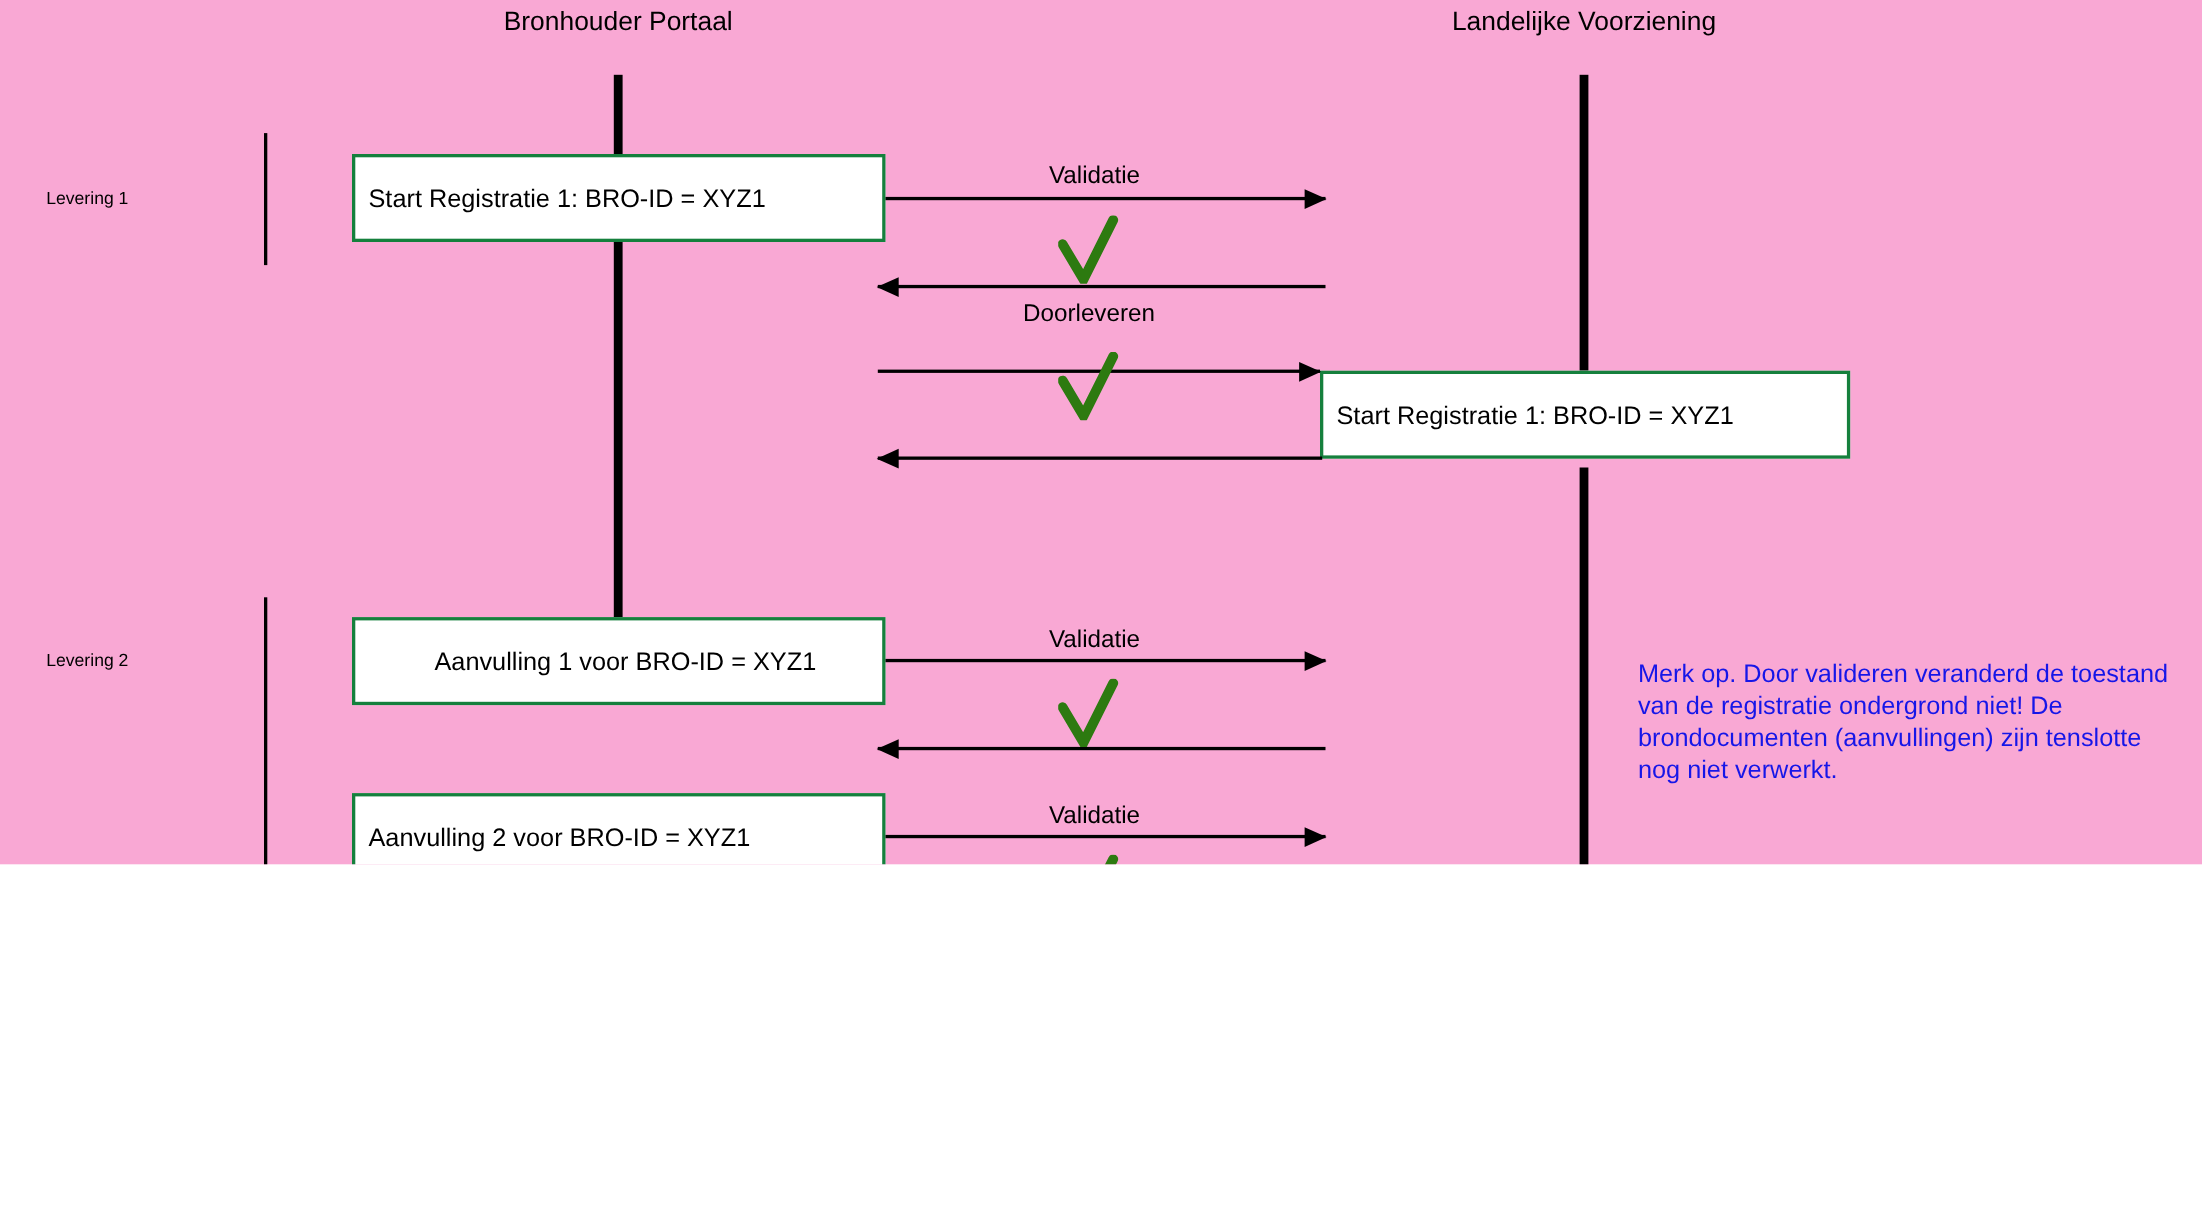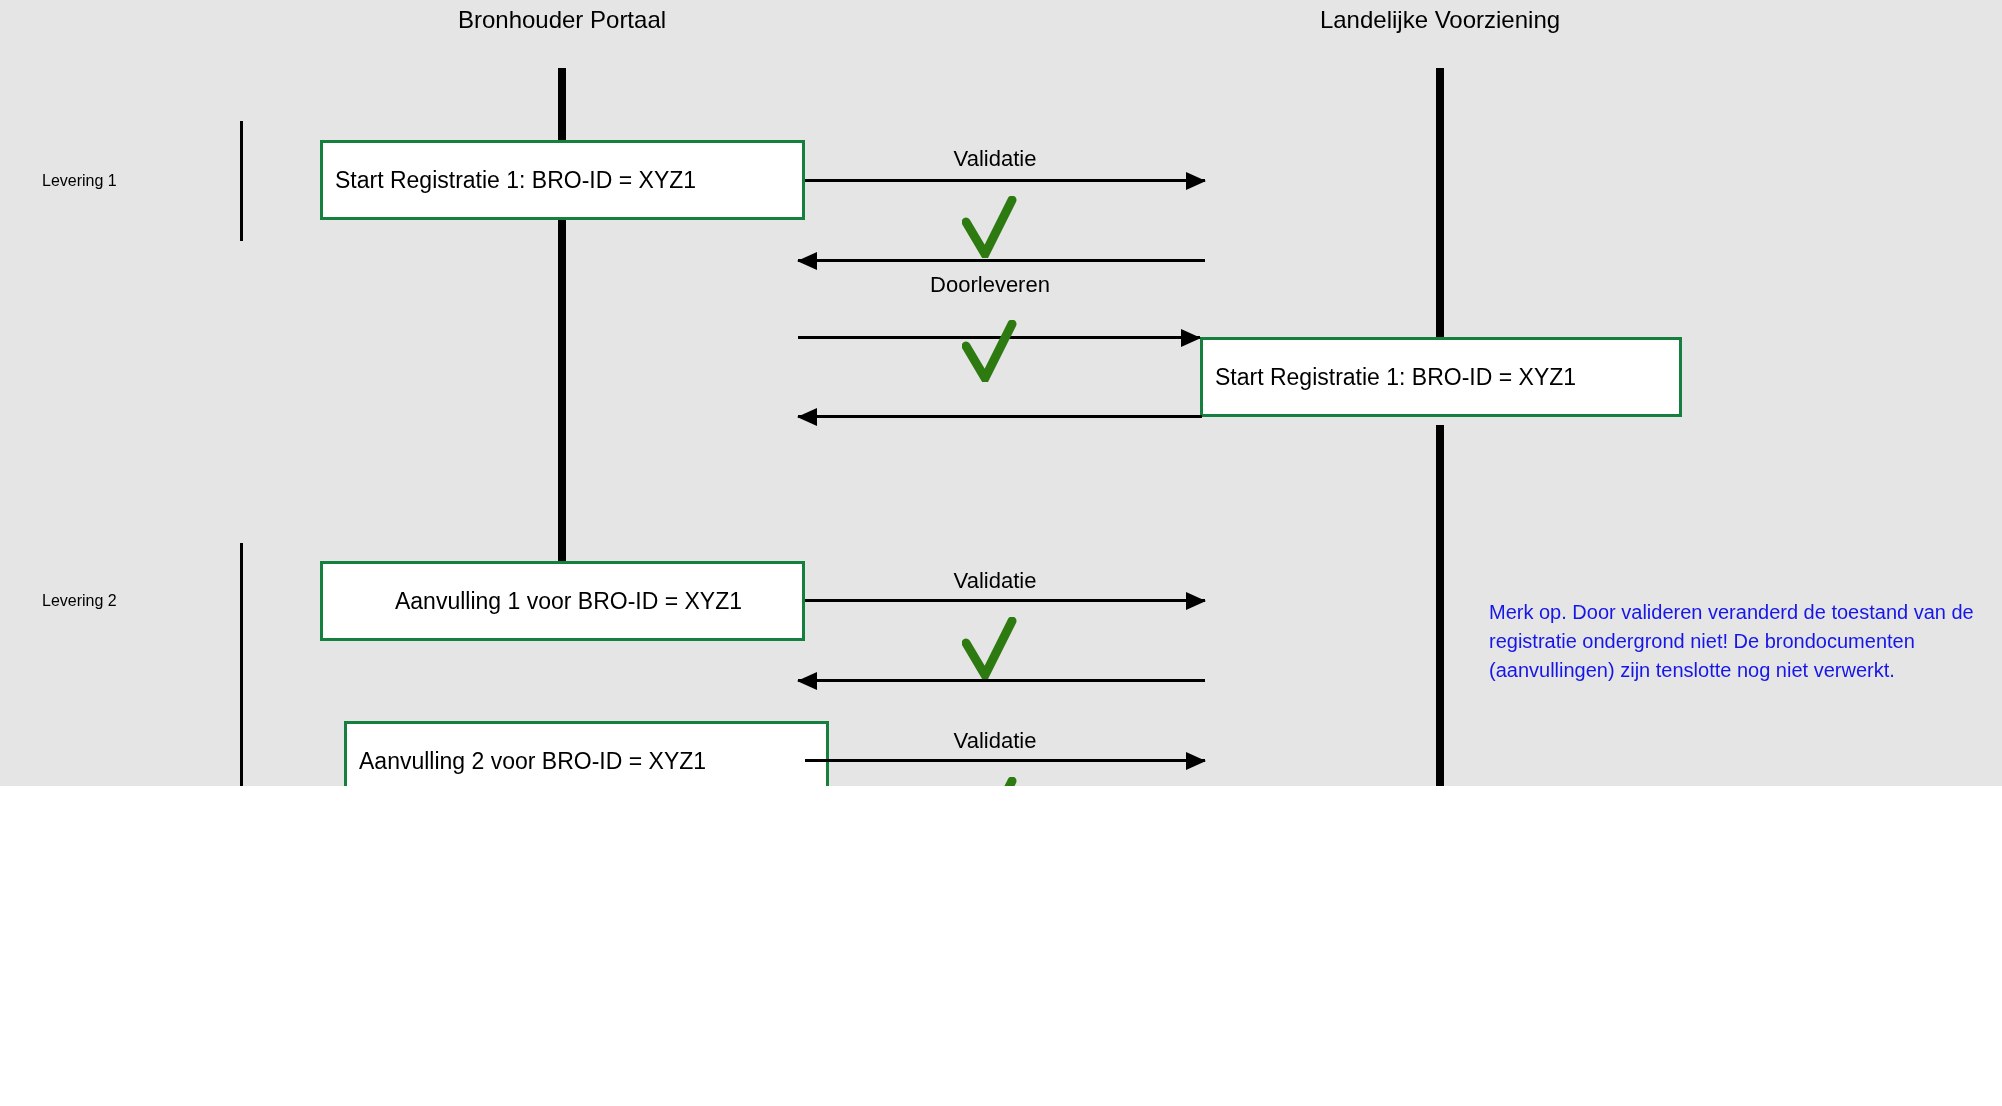--- a/index.html
+++ b/index.html
@@ -8,21 +8,21 @@
     background: #ffffff;
   }
   body {
     font-family: "Liberation Sans", sans-serif;
     color: #000000;
   }
   #stage {
     position: relative;
     width: 2002px;
     height: 786px;
-    background: #e5e5e5;
+    background: #f9a8d4;
     overflow: hidden;
   }
 
   
   .participant-title {
     position: absolute;
     font-size: 24px;
     line-height: 28px;
     white-space: nowrap;
     color: #000;
@@ -109,21 +109,21 @@
     position: absolute;
     width: 56px;
     height: 62px;
     transform: translateX(-50%);
   }
   .check-mark svg { display: block; width: 100%; height: 100%; }
 
   
   .note {
     position: absolute;
-    font-size: 20px;
+    font-size: 23px;
     line-height: 29px;
     white-space: pre-line;
   }
 </style>
 </head>
 <body>
 
 <div id="stage">
 
   <div class="participant-title" style="left:562px; top:6px;">Bronhouder Portaal</div>
@@ -148,21 +148,21 @@
   </div>
 
   <div class="msg-box" style="left:1200px; top:337px; width:482px; height:80px;">
     <span class="msg-text">Start Registratie 1: BRO-ID = XYZ1</span>
   </div>
 
   <div class="msg-box" style="left:320px; top:561px; width:485px; height:80px;justify-content:center;">
     <span class="msg-text">Aanvulling 1 voor BRO-ID = XYZ1</span>
   </div>
 
-  <div class="msg-box" style="left:320px; top:721px; width:485px; height:80px;margin-left:24px;">
+  <div class="msg-box" style="left:320px; top:721px; width:485px; height:80px;">
     <span class="msg-text">Aanvulling 2 voor BRO-ID = XYZ1</span>
   </div>
 
 
   <div class="arrow right" style="left:805px; top:179px; width:400px;">
     <span class="arrow-head"></span>
   </div>
   <div class="arrow-label" style="left:995px; top:146px;">Validatie</div>
 
   <div class="arrow left" style="left:798px; top:259px; width:407px;">

